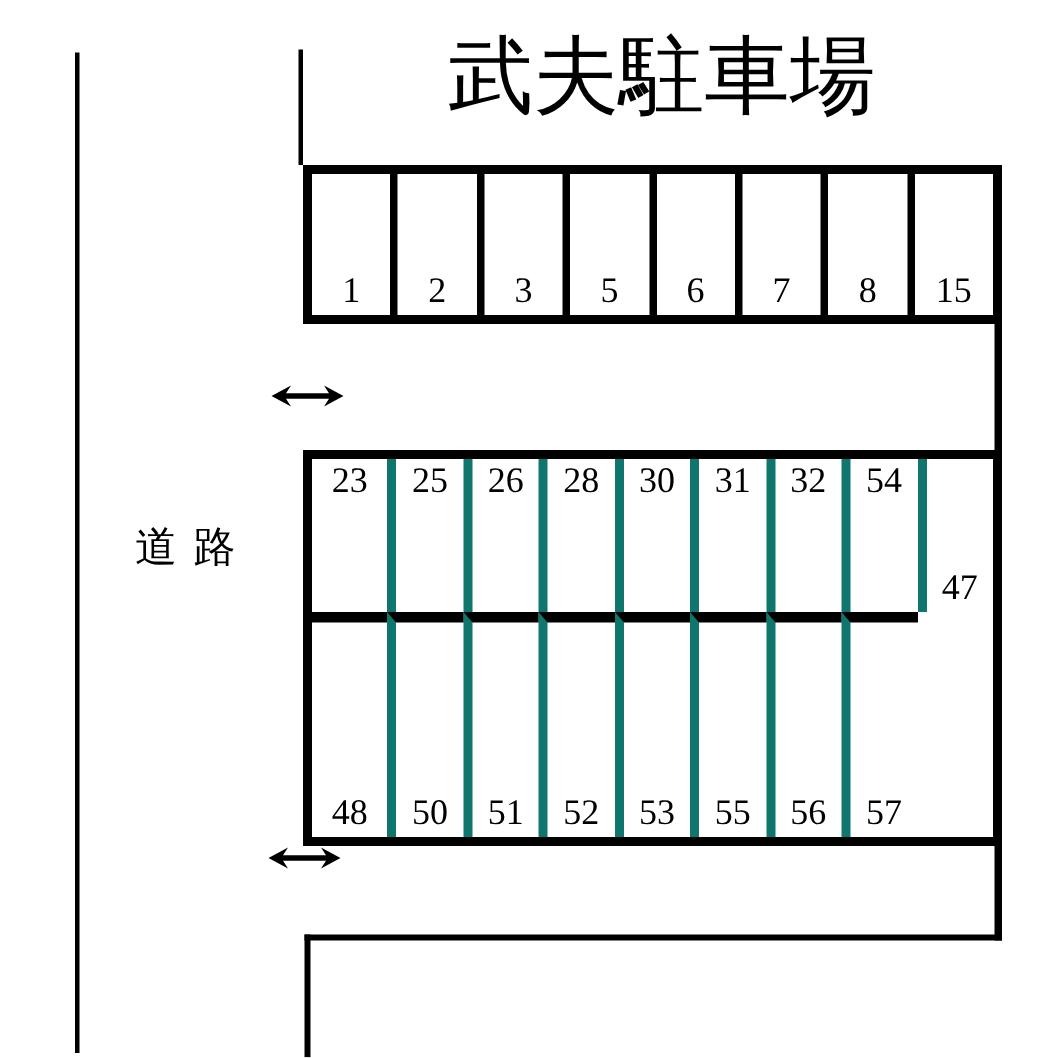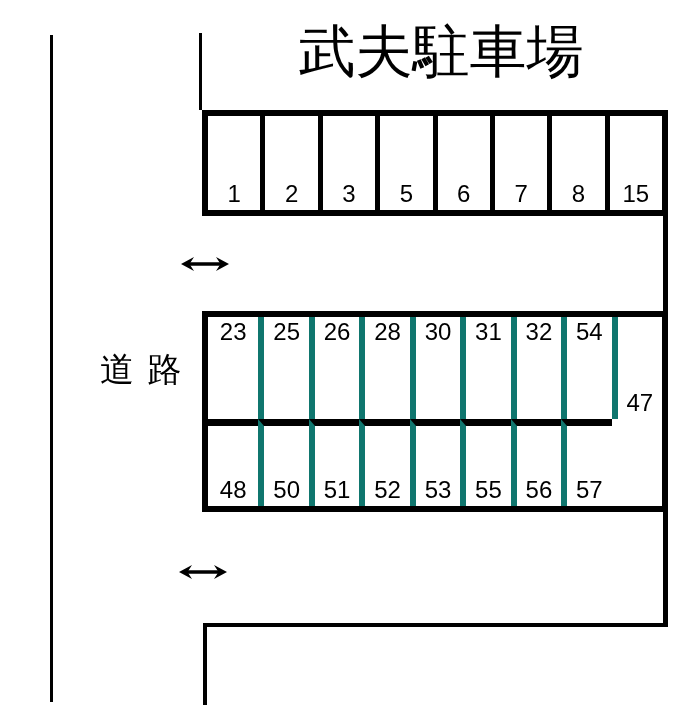--- a/index.html
+++ b/index.html
@@ -1,21 +1,21 @@
 <!DOCTYPE html>
 <html><head>
 <meta charset="utf-8">
 <style>
   html, body { margin: 0; padding: 0; background: #ffffff; }
   .canvas {
     position: relative;
     width: 699px;
     height: 705px;
     background: #ffffff;
-    font-family: Liberation Sans, sans-serif;
+    font-family: Liberation Serif, serif;
     color: #000000;
     overflow: hidden;
   }
   .line { position: absolute; background: #000000; }
   .left-road-line   { left: 50px;  top: 35px;  width: 3px;   height: 667px; }
   .top-left-seg     { left: 199px; top: 33px;  width: 3px;   height: 77px;  }
   .right-boundary   { left: 663px; top: 214px; width: 5px;   height: 413px; }
   .bottom-h         { left: 203px; top: 623px; width: 465px; height: 4px;   }
   .bottom-v         { left: 203px; top: 623px; width: 4px;   height: 82px;  }
 
@@ -23,44 +23,44 @@
     position: absolute;
     left: 241px; top: 23px; width: 400px;
     text-align: center;
     font-size: 57px;
     line-height: 1.0;
     white-space: nowrap;
     letter-spacing: 0px;
   }
   .road-label {
     position: absolute;
-    left: 100px; top: 351px;
-    font-size: 34px;
+    left: 90px; top: 351px;
+    font-size: 28px;
     line-height: 1.1;
     letter-spacing: 2px;
     white-space: nowrap;
   }
 
   .block {
     position: absolute;
     box-sizing: border-box;
     border: 6px solid #000000;
     background: #ffffff;
   }
   .top-block {
     left: 202px; top: 110px;
     width: 466px; height: 106px;
     display: flex;
   }
   .top-block .cell { flex: 1; }
   .top-block .cell + .cell { border-left: 5px solid #000000; }
 
   .mid-block {
-    left: 202px; top: 311px;
-    width: 466px; height: 201px;
+    left: 202px; top: 300px;
+    width: 466px; height: 264px;
     display: grid;
     grid-template-columns: repeat(9, 1fr);
     grid-template-rows: 102px 1fr;
   }
   .mid-block .cell { border-left: 6px solid #0f766e; }
   .mid-block .cell:nth-child(9n+1) { border-left: none; }
   .mid-block .cell:nth-child(n+10) { border-top: 7px solid #000000; }
 
   .cell {
     display: flex;

